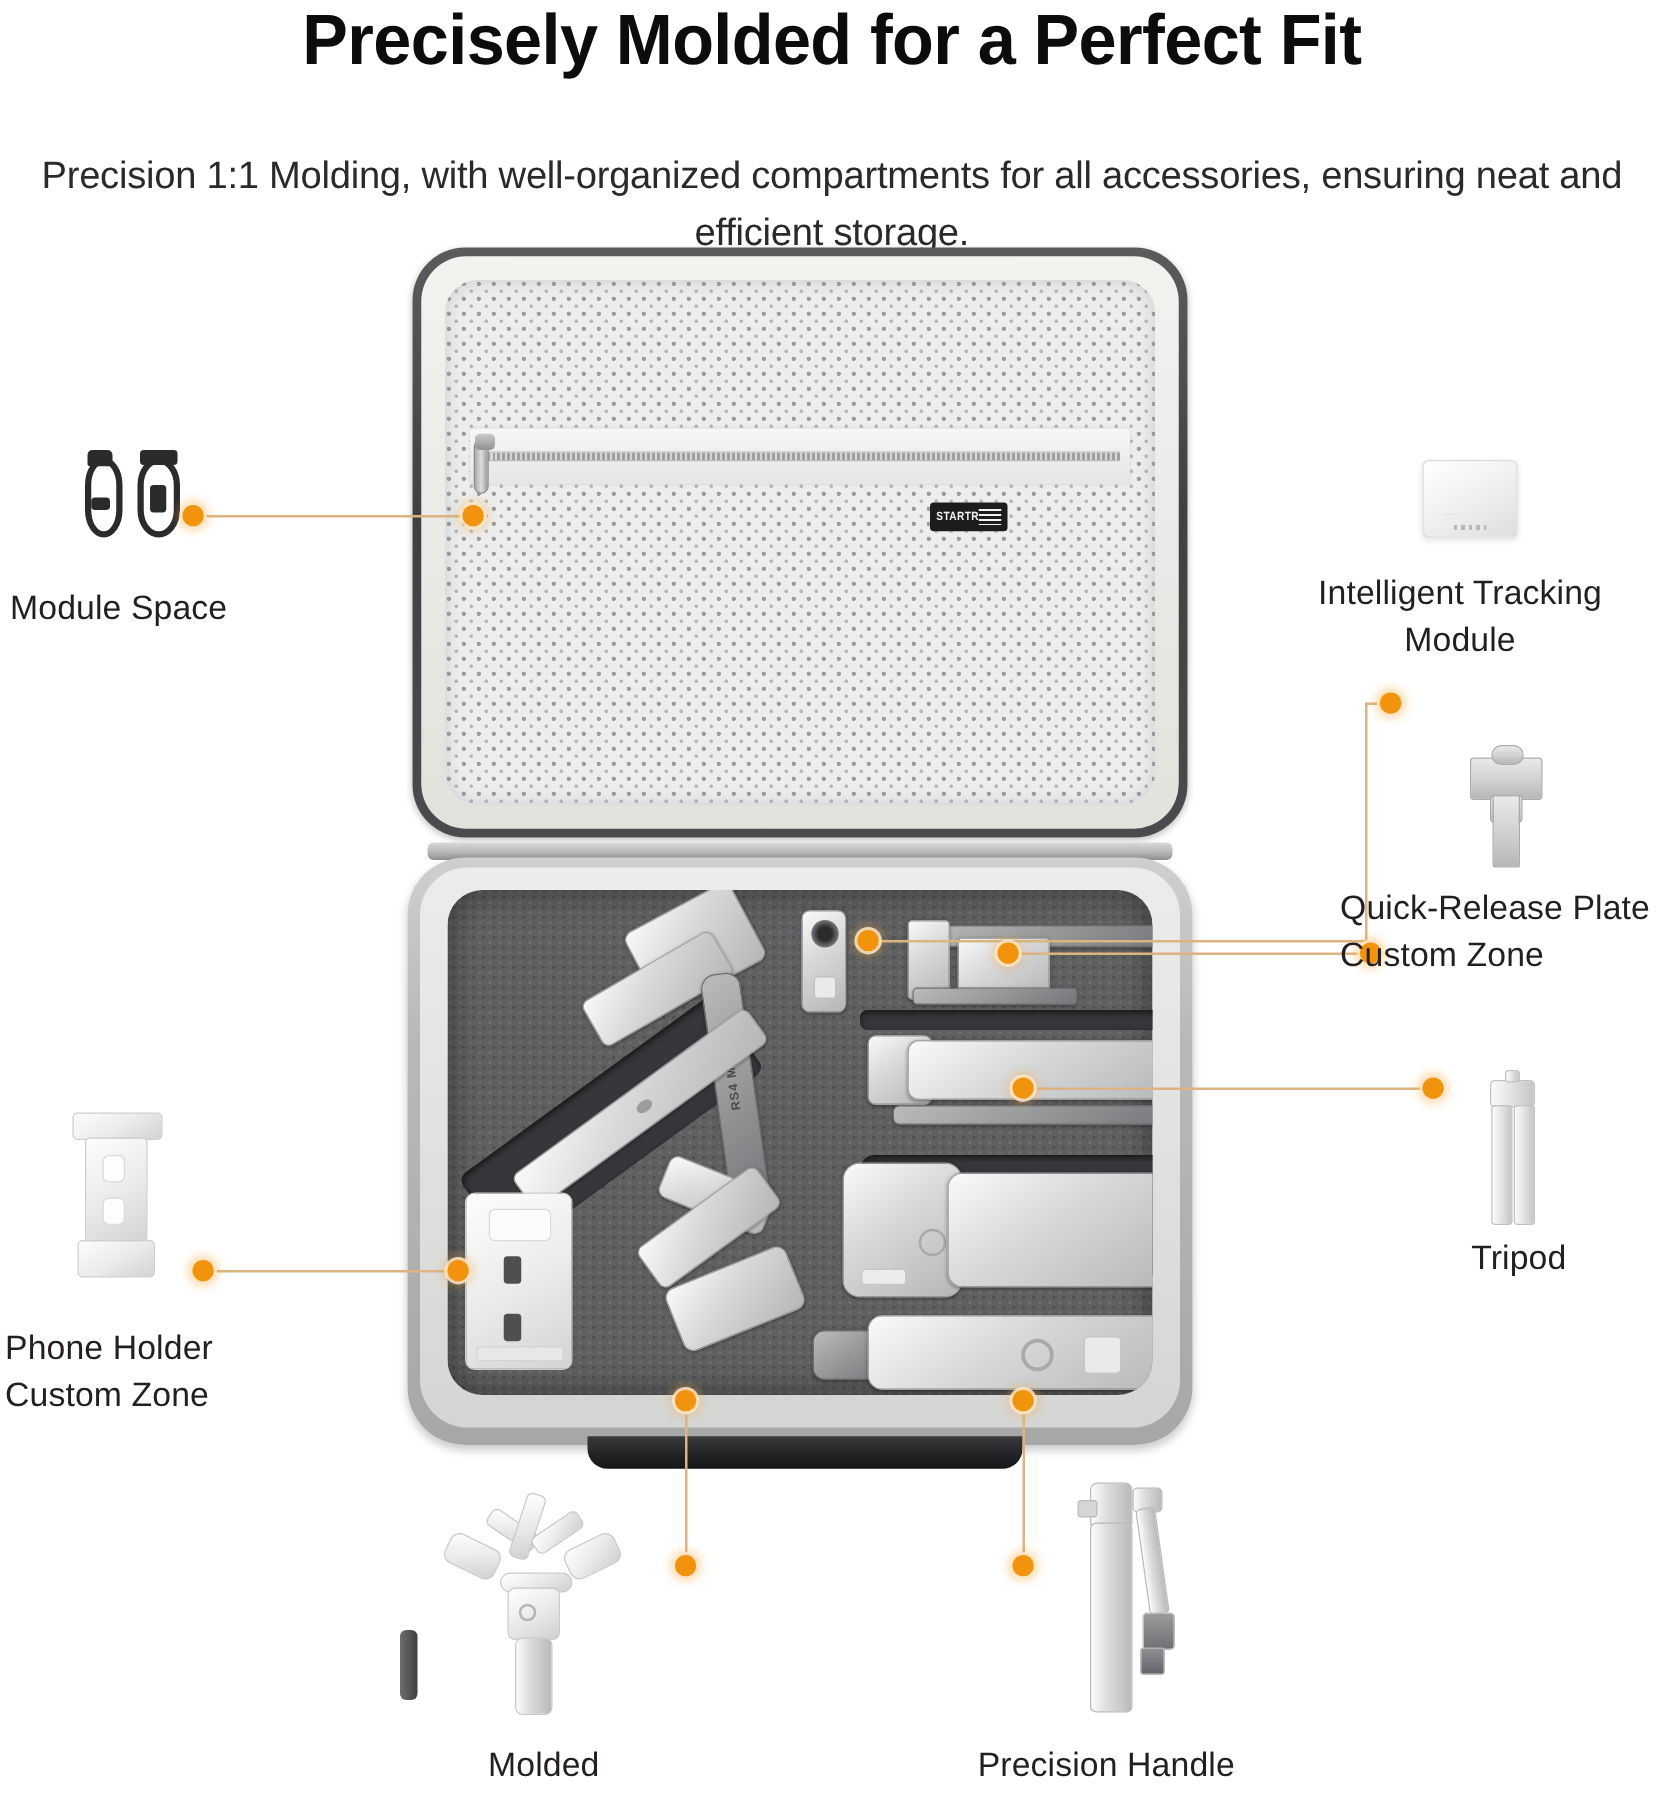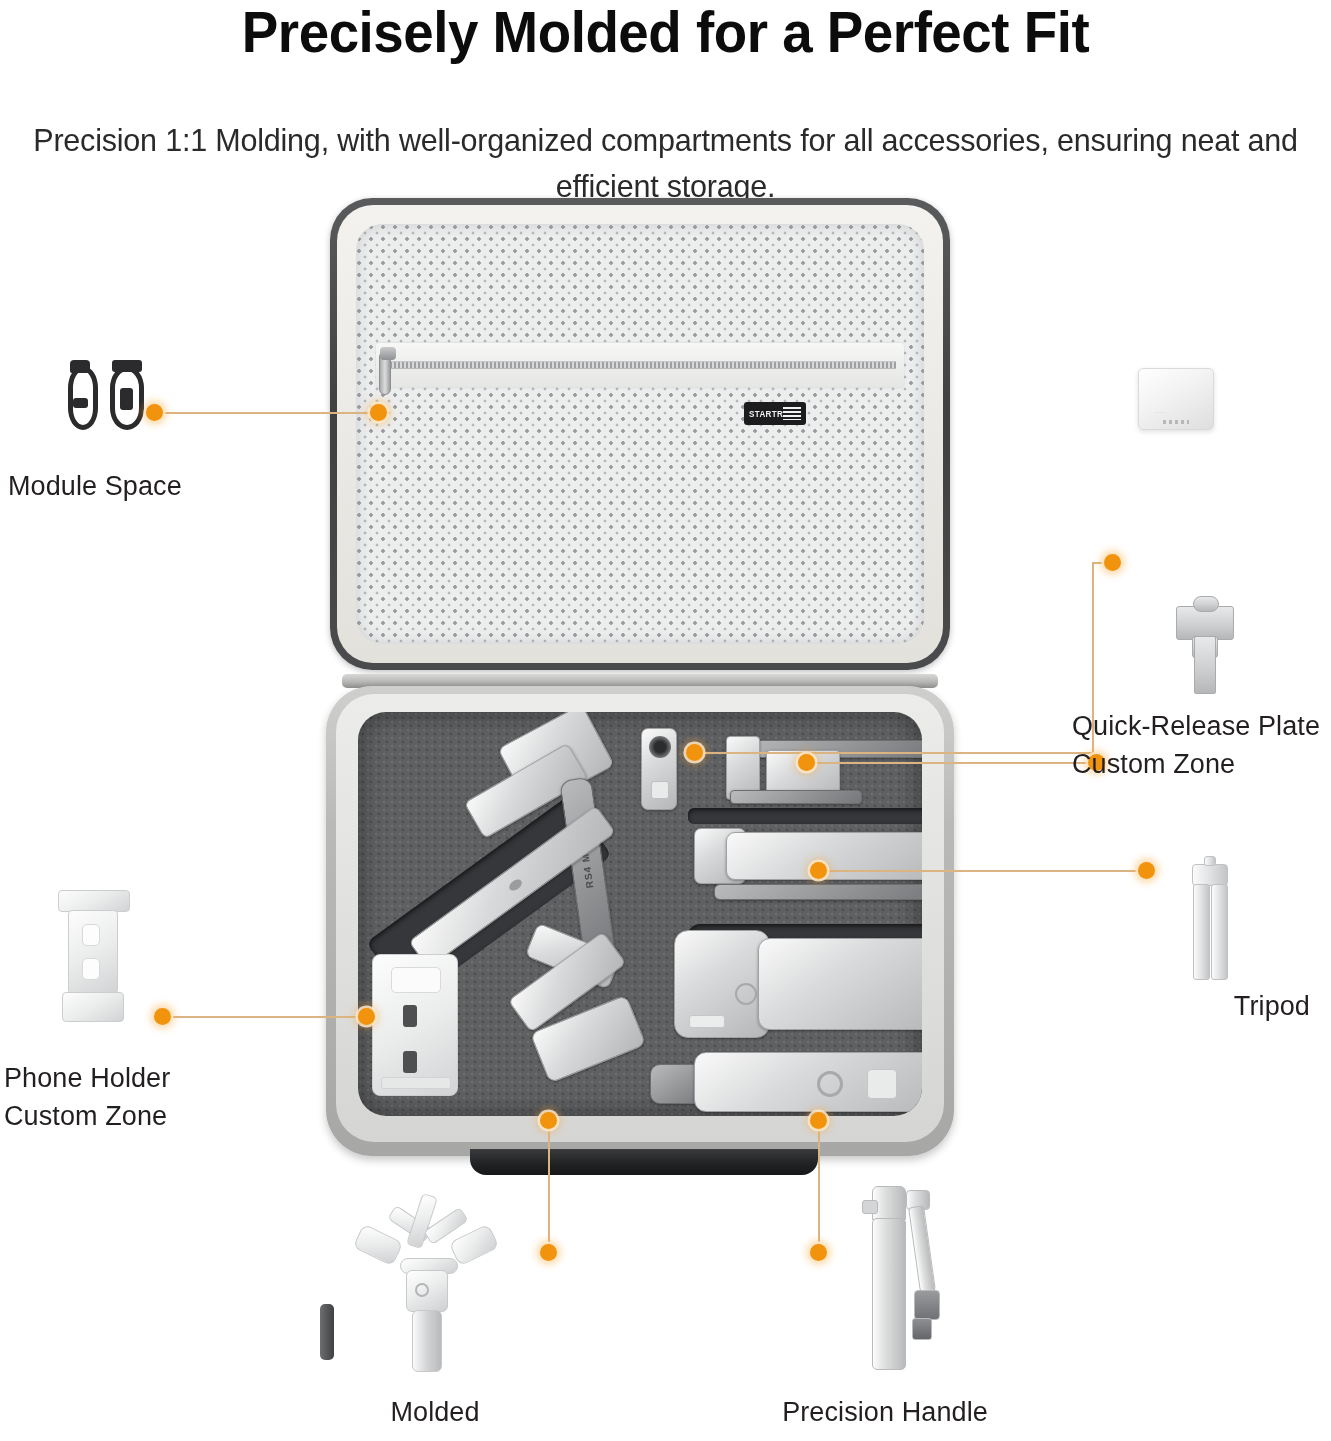--- a/index.html
+++ b/index.html
@@ -423,20 +423,22 @@
   <div class="dot" style="left:146px; top:404px;"></div>
   <div class="dot" style="left:370px; top:404px;"></div>
   <div class="callout-label" style="left:8px; top:468px;">Module Space</div>
 
   <div class="icon-art" style="left:1138px; top:368px; width:80px; height:68px;">
     <div class="track-mod" style="left:0; top:0; width:76px; height:62px;">
       <div class="micro-text" style="left:16px; top:40px;">·····</div>
       <div class="track-pins"></div>
     </div>
   </div>
+  <div class="callout-label" style="left:1018px; top:456px; width:300px; text-align:center;">Intelligent Tracking
+Module</div>
   <div class="conn-h" style="left:694px; top:752px; width:400px;"></div>
   <div class="conn-v" style="left:1092px; top:562px; height:192px;"></div>
   <div class="conn-h" style="left:1092px; top:562px; width:20px;"></div>
   <div class="dot" style="left:1104px; top:554px;"></div>
   <div class="dot" style="left:686px; top:744px;"></div>
 
   <div class="icon-art" style="left:1172px; top:592px; width:66px; height:106px;">
     <div class="qr-body" style="left:4px;  top:14px; width:58px; height:34px;"></div>
     <div class="qr-body" style="left:21px; top:4px;  width:26px; height:16px; border-radius:8px;"></div>
     <div class="qr-body" style="left:20px; top:44px; width:26px; height:22px;"></div>
@@ -450,21 +452,21 @@
 
   <div class="icon-art" style="left:1186px; top:852px; width:52px; height:134px;">
     <div class="tri-leg" style="left:6px;  top:12px; width:36px; height:22px; border-radius:4px;"></div>
     <div class="tri-leg" style="left:18px; top:4px;  width:12px; height:10px; border-radius:3px;"></div>
     <div class="tri-leg" style="left:7px;  top:32px; width:17px; height:96px;"></div>
     <div class="tri-leg" style="left:25px; top:32px; width:17px; height:96px;"></div>
   </div>
   <div class="conn-h" style="left:818px; top:870px; width:326px;"></div>
   <div class="dot" style="left:810px; top:862px;"></div>
   <div class="dot" style="left:1138px; top:862px;"></div>
-  <div class="callout-label" style="left:1120px; top:988px; width:190px; text-align:right;">Tripod</div>
+  <div class="callout-label" style="left:1120px; top:988px; width:190px; text-align:center;">Tripod</div>
 
   <div class="icon-art" style="left:58px; top:890px; width:76px; height:140px;">
     <div class="ph-part" style="left:0;   top:0;   width:72px; height:22px; border-radius:4px;"></div>
     <div class="ph-part" style="left:10px;top:20px;width:50px; height:84px; border-radius:4px;"></div>
     <div class="ph-slot" style="left:24px;top:34px;width:18px; height:22px;"></div>
     <div class="ph-slot" style="left:24px;top:68px;width:18px; height:22px;"></div>
     <div class="ph-part" style="left:4px; top:102px;width:62px;height:30px; border-radius:4px;"></div>
   </div>
   <div class="conn-h" style="left:168px; top:1016px; width:200px;"></div>
   <div class="dot" style="left:154px; top:1008px;"></div>

